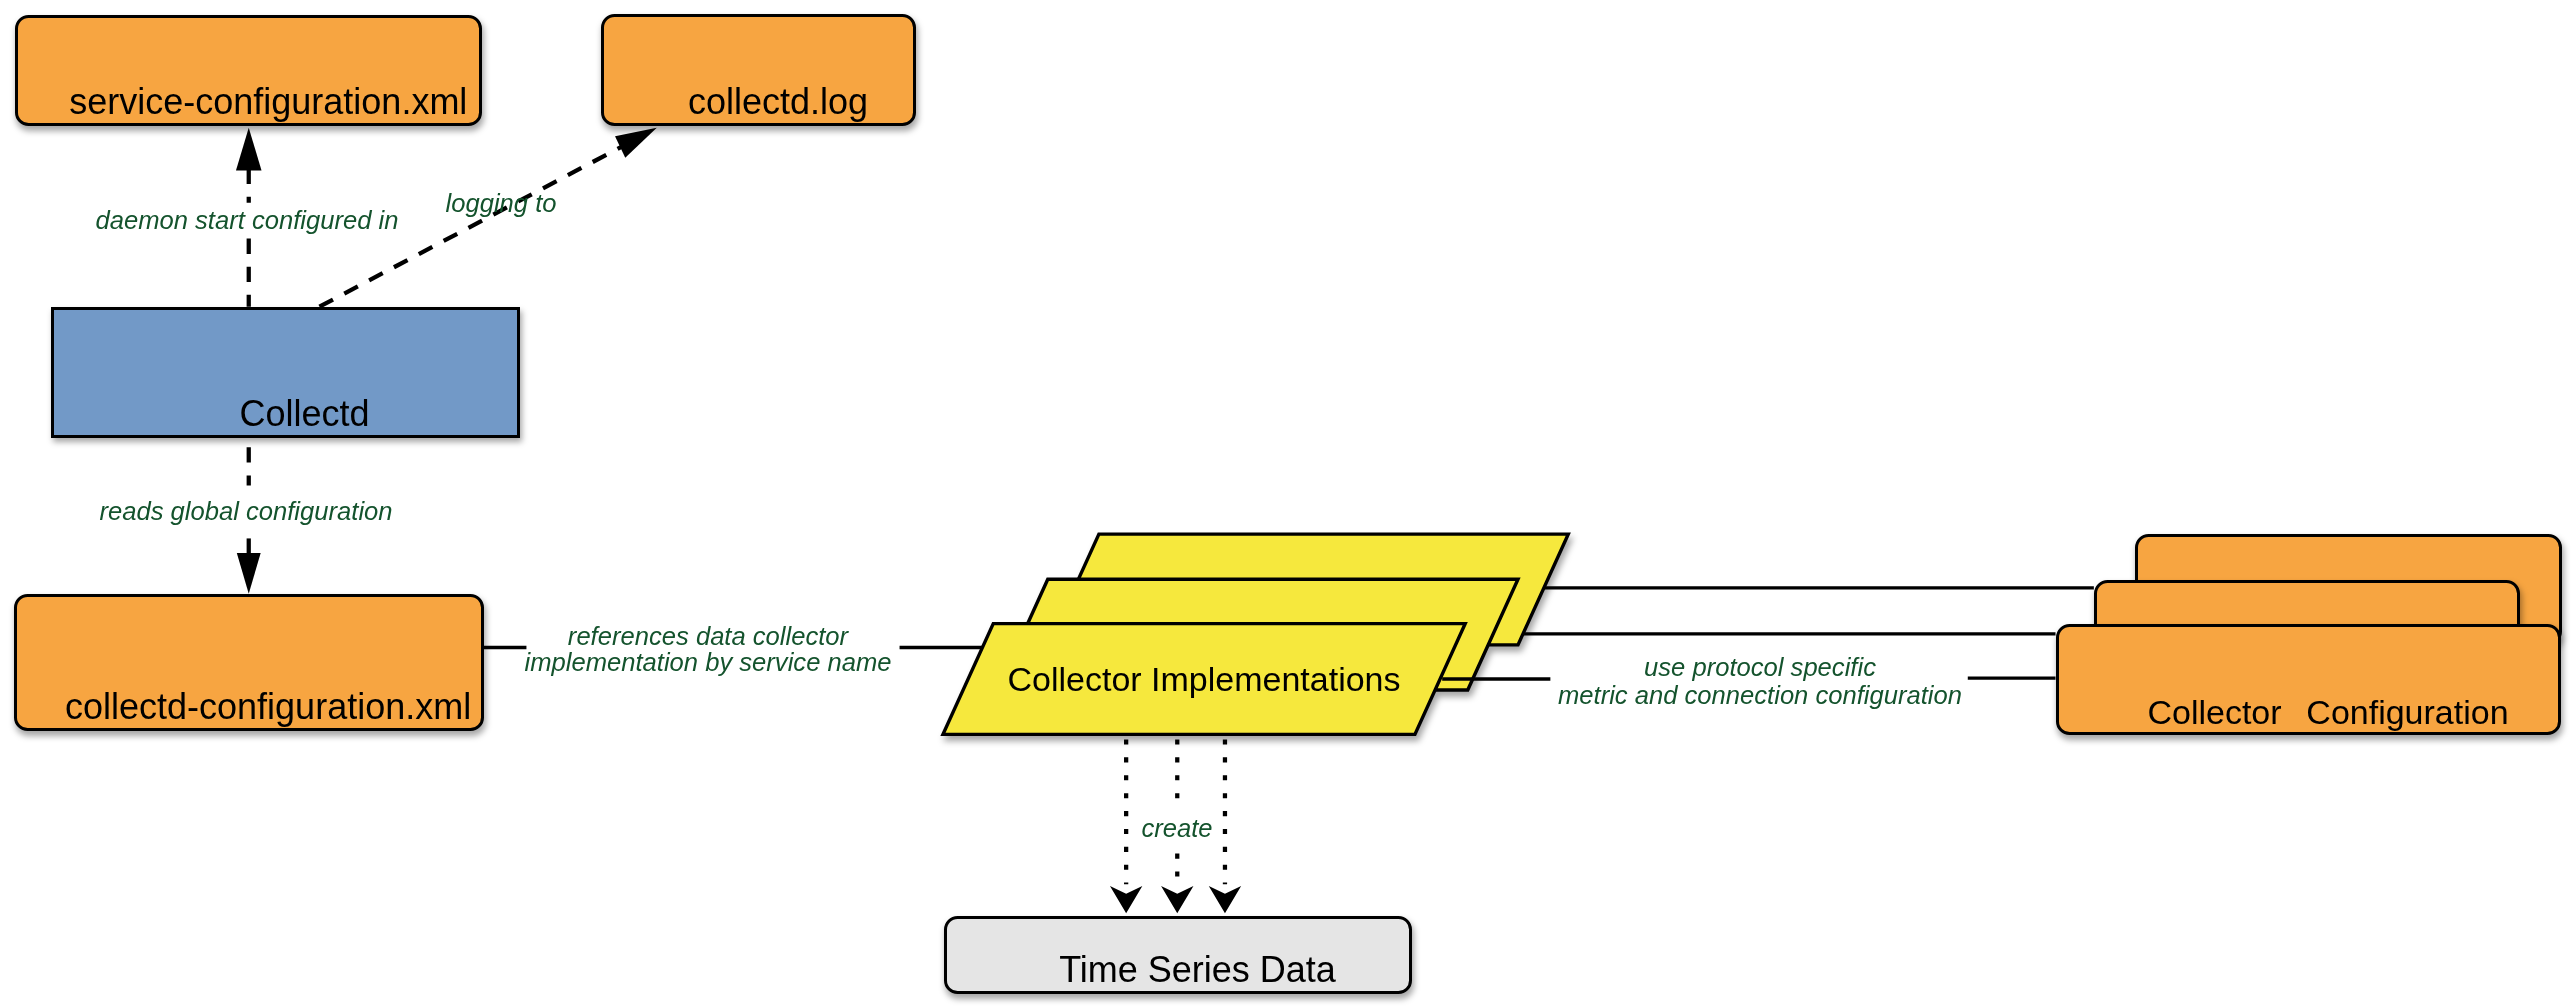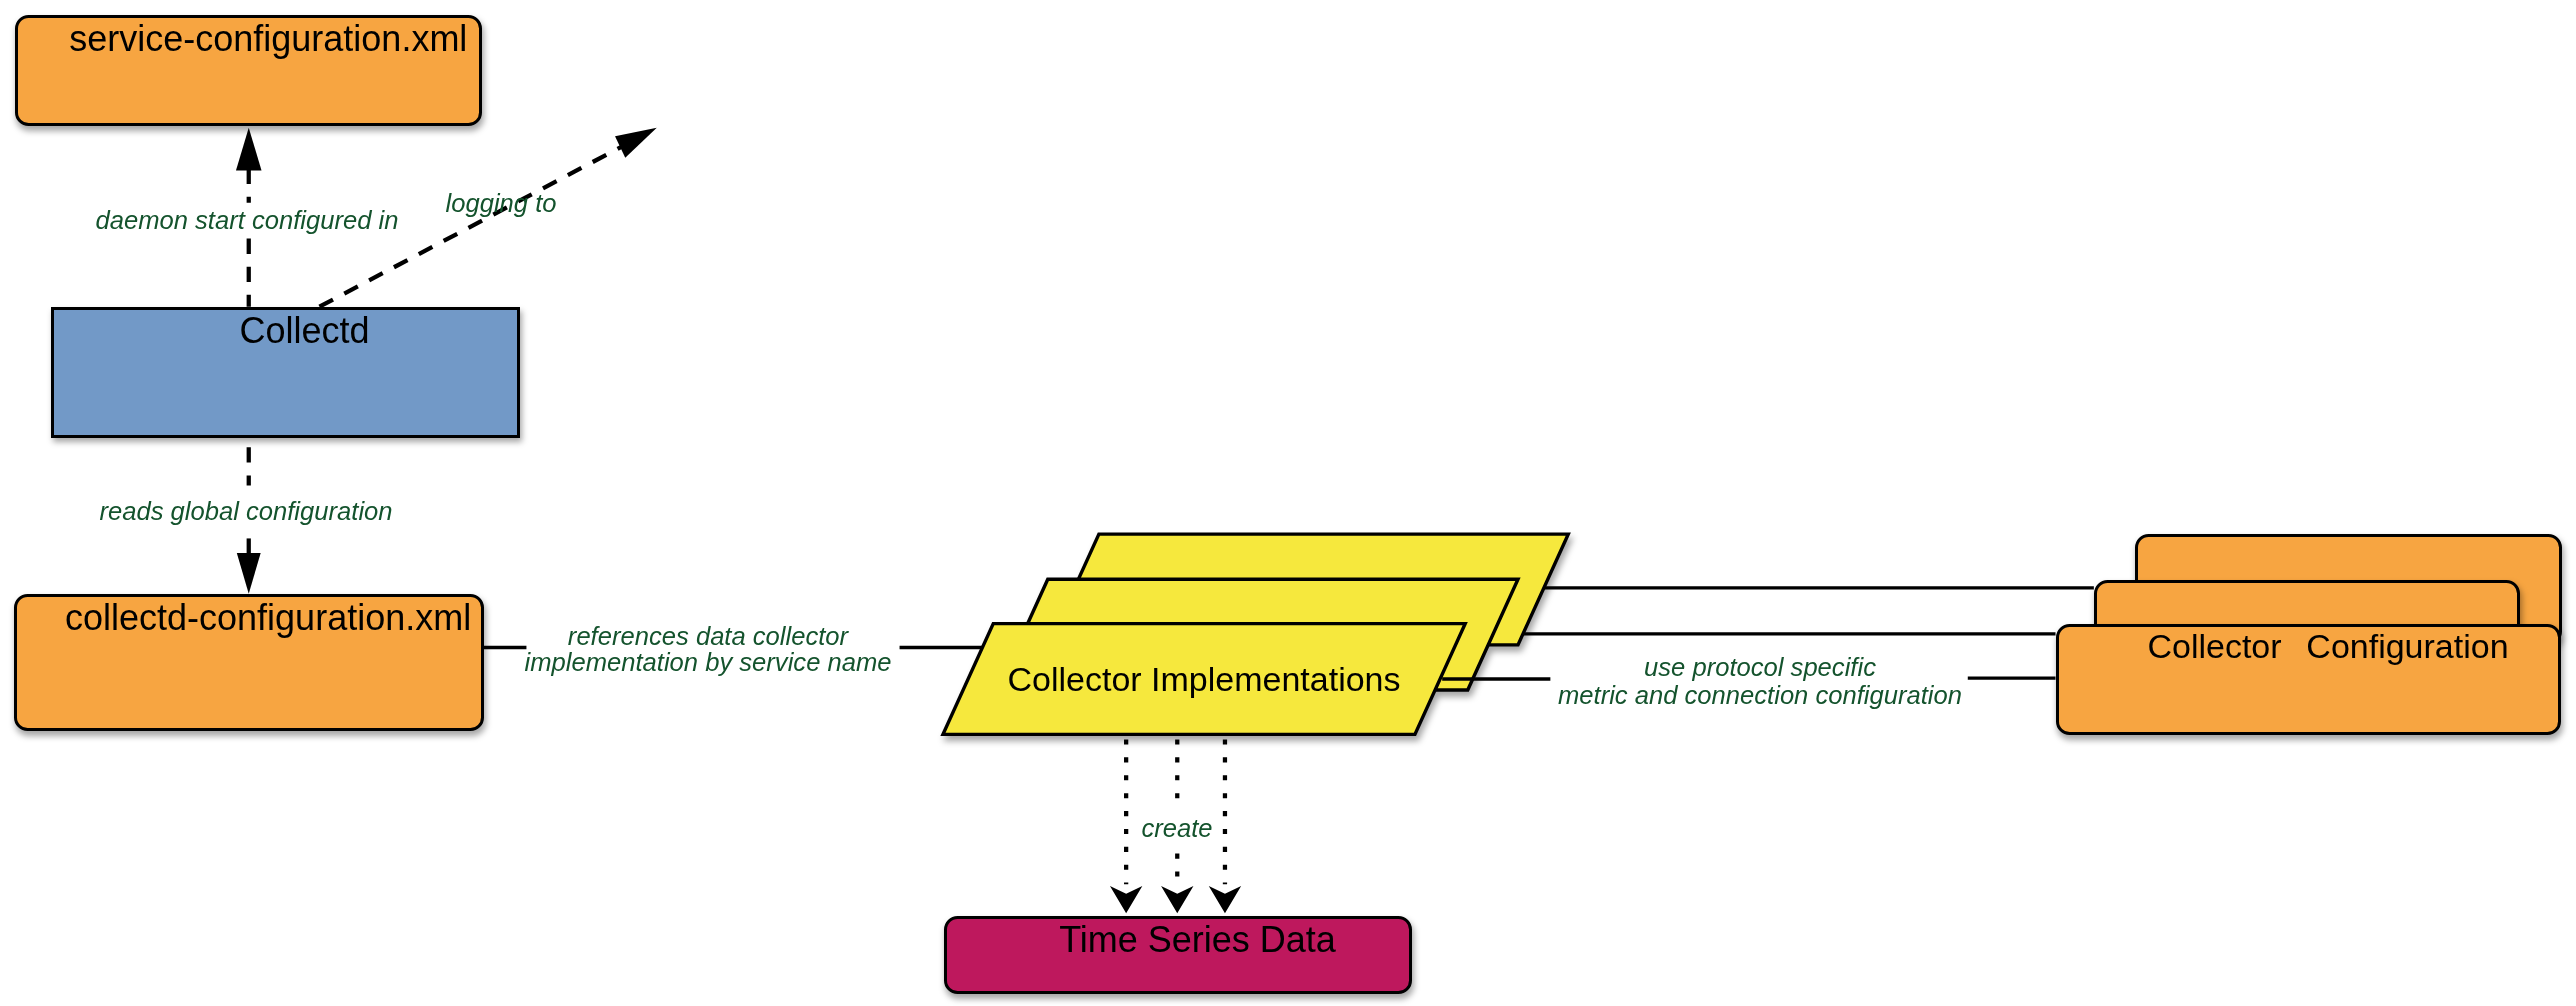--- a/index.html
+++ b/index.html
@@ -19,32 +19,32 @@
     position: absolute;
     left: 0; top: 0;
     width: 2576px; height: 1007px;
     z-index: 1;
   }
   .node {
     position: absolute;
     box-sizing: border-box;
     border: 3.4px solid #000000;
     display: flex;
-    align-items: flex-start;
+    align-items: flex-end;
     justify-content: center;
     font-size: 36px;
     color: #000000;
     z-index: 2;
     box-shadow: 1.7px 4.3px 6px rgba(0,0,0,0.35);
     padding-left: 39px;
   }
   .rounded { border-radius: 13.6px; }
   .orange { background: #F7A541; }
   .blue   { background: #7299C7; }
-  .gray   { background: #be185d; }
+  .gray   { background: #e5e5e5; }
 
   .node.service-config   { left: 15.3px;   top: 14.5px;   width: 467px; height: 111px; }
   .node.collectd-log     { left: 601px;  top: 13.6px;   width: 315px; height: 112px; }
   .node.collectd-box     { left: 13.6px;   top: 307px;  width: 469px; height: 131px; margin-left: 37px; }
   .node.collectd-config  { left: 13.6px;   top: 594px;  width: 470px; height: 137px; }
   .node.cc-back          { left: 2135px; top: 534px;  width: 427px; height: 111px; z-index: 2; }
   .node.cc-middle        { left: 2094px; top: 580px;  width: 426px; height: 111px; z-index: 3; }
   .node.cc-front         { left: 2056px; top: 624px;  width: 505px; height: 111px; z-index: 4;
                            font-size: 34px; word-spacing: 15.3px; }
   .node.time-series      { left: 944px; top: 916px; width: 468px; height: 78px; font-size: 36px; }
@@ -129,20 +129,23 @@
     </g>
     <polygon points="1322,1072 1303,1040 1322,1049 1341,1040" fill="#000"></polygon>
     <polygon points="1382,1072 1363,1040 1382,1049 1401,1040" fill="#000"></polygon>
     <polygon points="1438,1072 1419,1040 1438,1049 1457,1040" fill="#000"></polygon>
   </svg>
 
   <div class="node rounded orange service-config">
     <span>service-configuration.xml</span>
   </div>
 
+  <div class="node rounded orange collectd-log">
+    <span>collectd.log</span>
+  </div>
 
   <div class="node blue collectd-box">
     <span>Collectd</span>
   </div>
 
   <div class="node rounded orange collectd-config">
     <span>collectd-configuration.xml</span>
   </div>
 
   <div class="para-label">Collector Implementations</div>

